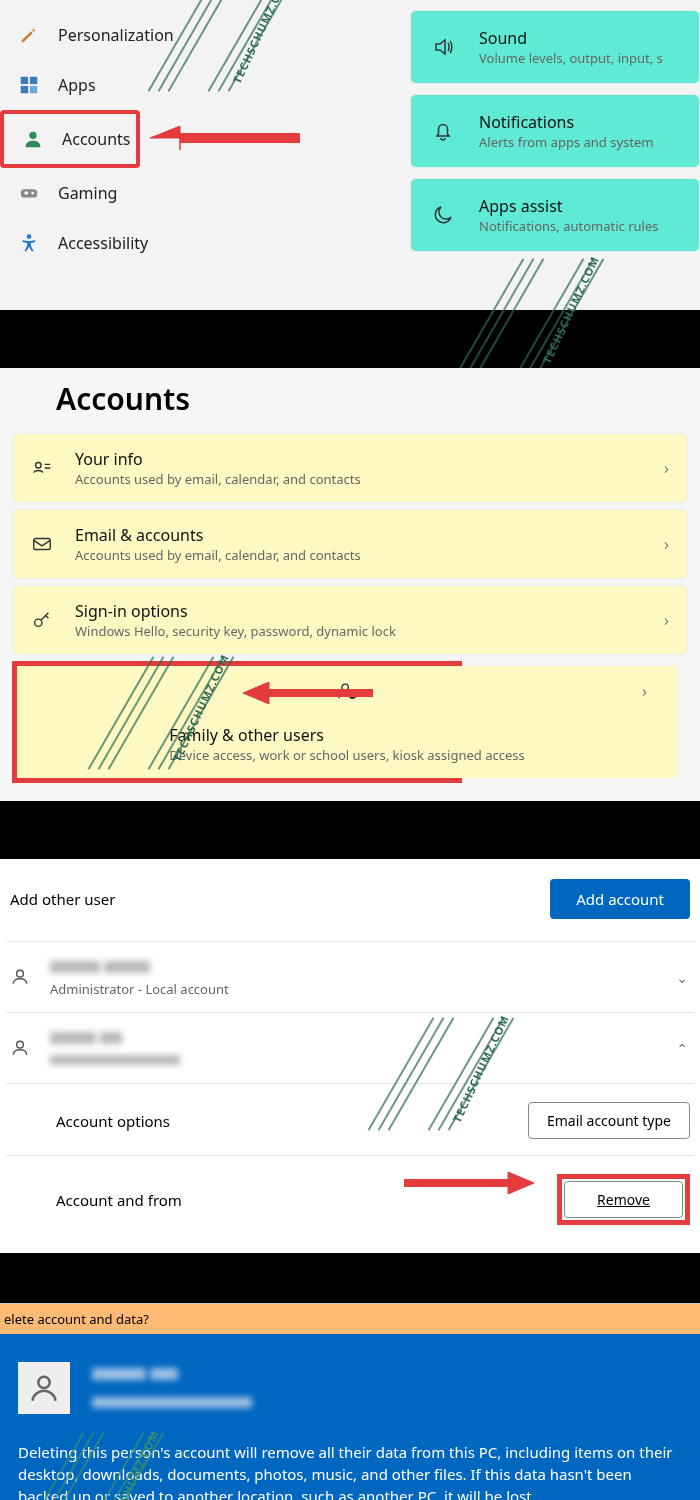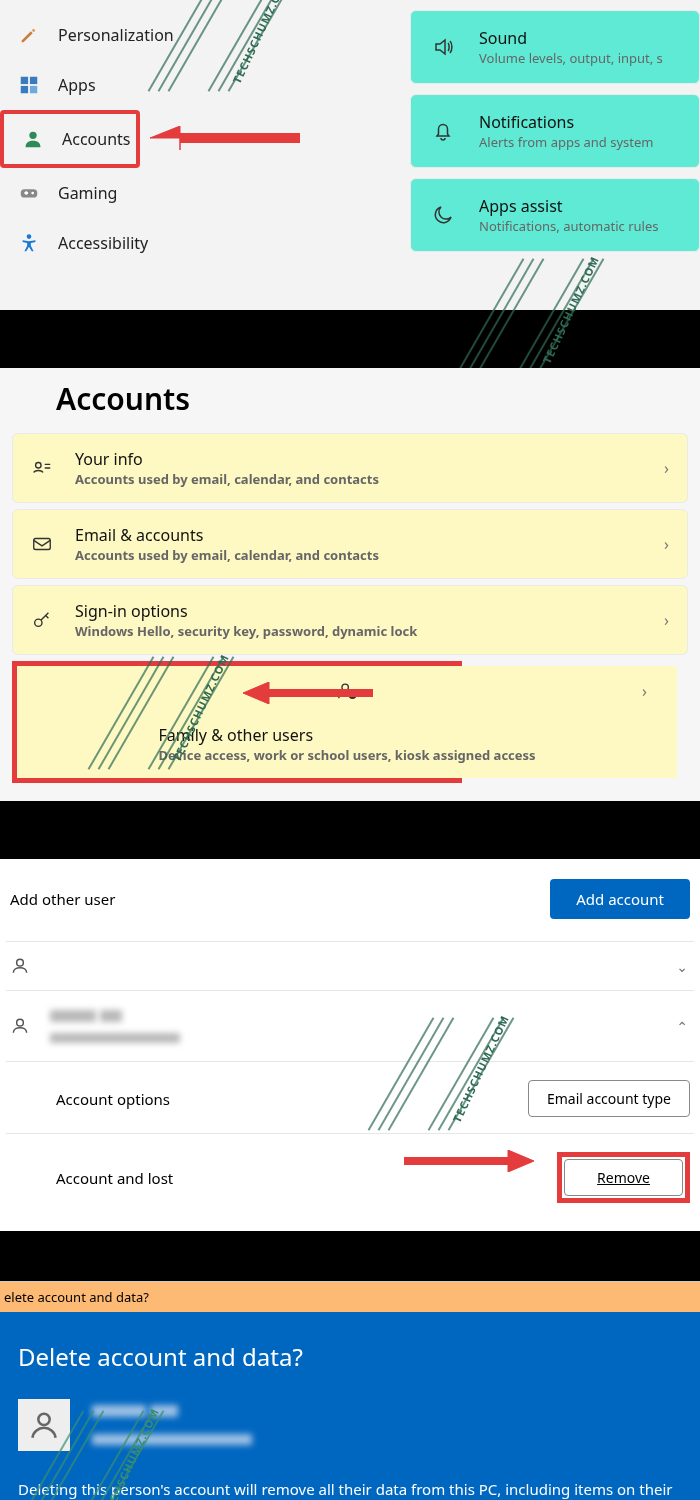--- a/index.html
+++ b/index.html
@@ -17,21 +17,21 @@
   .arrow-r { position: absolute; left: 150px; top: 126px; }
   .wmark { position: absolute; pointer-events: none; }
   .wmark .wl { position: absolute; width: 2px; height: 130px; background: #2e6b54; transform: rotate(30deg); opacity: .7; }
   .wmark .wt { position: absolute; transform: rotate(-65deg); font-size: 11px; font-weight: bold; color: #2e6b54; letter-spacing: 1px; }
   .blackbar { background: #000; height: 58px; width: 100%; }
   .panel2 { background: #f6f6f6; position: relative; padding-bottom: 12px; }
   .panel2 h1 { font-size: 30px; font-weight: 600; padding: 10px 0 8px 56px; }
   .row { background: #fef9c3; border: 1px solid #eaeaea; border-radius: 6px; margin: 6px 12px; padding: 14px 18px; display: flex; align-items: center; gap: 22px; position: relative; cursor: pointer; }
   .row .ic { width: 22px; height: 22px; color: #333; }
   .row .lbl { font-size: 16px; color: #111; }
-  .row .sub { font-size: 13px; color: #666; font-weight: bold; }
+  .row .sub { font-size: 13px; color: #666; }
   .row .chev { position: absolute; right: 18px; color: #777; font-size: 16px; }
   .hi-box2 { border: 5px solid #e43b3c; margin: 6px 12px 6px 12px; padding: 0; }
   .hi-box2 .row { margin: 0; border: none; border-radius: 0; }
   .panel3 { background: #fff; position: relative; padding: 12px 6px; }
   .add-row { display: flex; justify-content: space-between; align-items: center; padding: 8px 4px 22px 4px; }
   .btn-blue { background: #0067c0; color: #fff; border: none; border-radius: 4px; padding: 10px 26px; font-size: 15px; cursor: pointer; }
   .user-row { border-top: 1px solid #e6e6e6; padding: 14px 4px; display: flex; align-items: center; gap: 20px; position: relative; }
   .user-row .ic { width: 20px; height: 20px; color: #555; }
   .user-row .chev { position: absolute; right: 6px; color: #777; font-size: 14px; }
   .blur-bar { display: inline-block; height: 12px; background: #b8b8b8; border-radius: 1px; filter: blur(3px); }
@@ -231,39 +231,43 @@
 <div class="panel3">
   <div class="add-row">
     <span style="font-size:15px;">Add other user</span>
     <button class="btn-blue">Add account</button>
   </div>
   <div class="user-row">
     <span class="ic"><svg viewBox="0 0 24 24" width="20" height="20" fill="none" stroke="#555" stroke-width="1.8">
           <circle cx="12" cy="8" r="4"></circle>
           <path d="M4 20c0-4 4-6 8-6s8 2 8 6"></path>
         </svg></span>
+    <div>
+      <div><span class="blur-bar" style="width:50px;"></span> <span class="blur-bar" style="width:46px;"></span></div>
+      <div class="sub-gray">Administrator - Local account</div>
+    </div>
     <span class="chev">⌄</span>
   </div>
   <div class="user-row">
     <span class="ic"><svg viewBox="0 0 24 24" width="20" height="20" fill="none" stroke="#555" stroke-width="1.8">
           <circle cx="12" cy="8" r="4"></circle>
           <path d="M4 20c0-4 4-6 8-6s8 2 8 6"></path>
         </svg></span>
     <div>
       <div><span class="blur-bar" style="width:46px;"></span> <span class="blur-bar" style="width:22px;"></span></div>
       <div class="sub-gray"><span class="blur-bar" style="width:130px;height:10px;"></span></div>
     </div>
     <span class="chev">⌃</span>
   </div>
   <div class="exp">
     <span style="font-size:15px;">Account options</span>
     <button class="btn-outline">Email account type</button>
   </div>
   <div class="exp" style="position:relative;">
-    <span style="font-size:15px;">Account and lost</span>
+    <span style="font-size:15px;">Account and from</span>
     <svg class="arrow-red" width="130" height="22" style="position:absolute;right:160px;top:16px;">
         <rect x="0" y="7" width="104" height="8" fill="#e43b3c"></rect>
         <path d="M130 11 L104 0 V22 Z" fill="#e43b3c"></path>
       </svg>
     <span class="hi-box3"><button class="btn-outline" style="padding:8px 32px;text-decoration:underline;">Remove</button></span>
   </div>
   <div class="wmark" style="left:400px;top:150px;">
     <div class="wl" style="left:0"></div>
       <div class="wl" style="left:10px"></div>
       <div class="wl" style="left:20px"></div>
@@ -272,21 +276,20 @@
       <div class="wl" style="left:80px"></div>
     <div class="wt" style="left:22px;top:52px">TECHSCHUMZ.COM</div>
   </div>
 </div>
 
 <div class="blackbar" style="height:50px;"></div>
 
 <div class="panel4">
   <div class="dlg-title">elete account and data?</div>
   <div class="dlg">
-    <h2>Delete account and data?</h2>
     <div class="avatar-box">
       <div class="avatar">
           <svg viewBox="0 0 24 24" width="34" height="34" fill="none" stroke="#666" stroke-width="1.8">
             <circle cx="12" cy="8" r="4"></circle>
             <path d="M4 21c0-4 4-7 8-7s8 3 8 7"></path>
           </svg>
         </div>
       <div>
         <div><span class="blur-bar" style="width:54px;background:#9cc0e4;"></span> <span class="blur-bar" style="width:28px;background:#9cc0e4;"></span></div>
         <div style="margin-top:6px"><span class="blur-bar" style="width:160px;height:11px;background:#9cc0e4;"></span></div>

